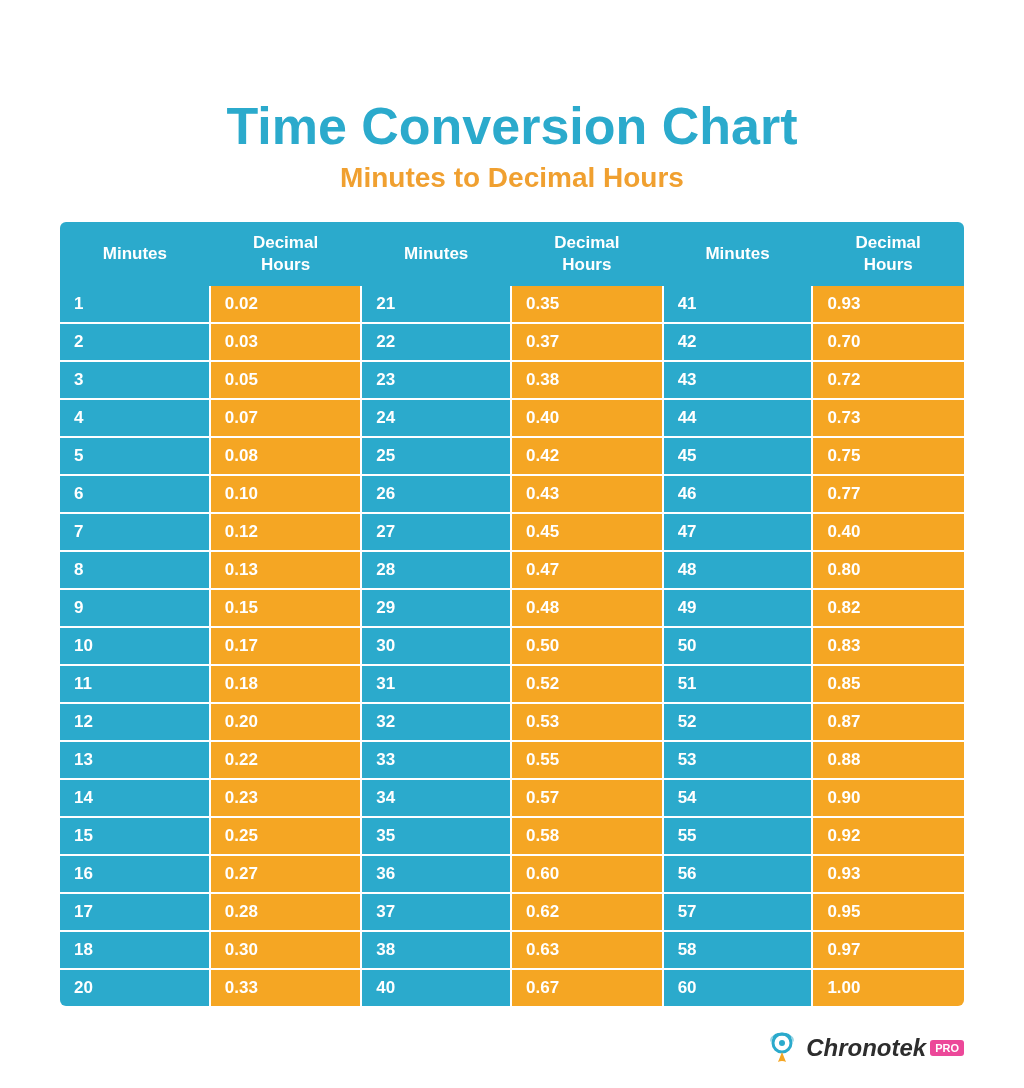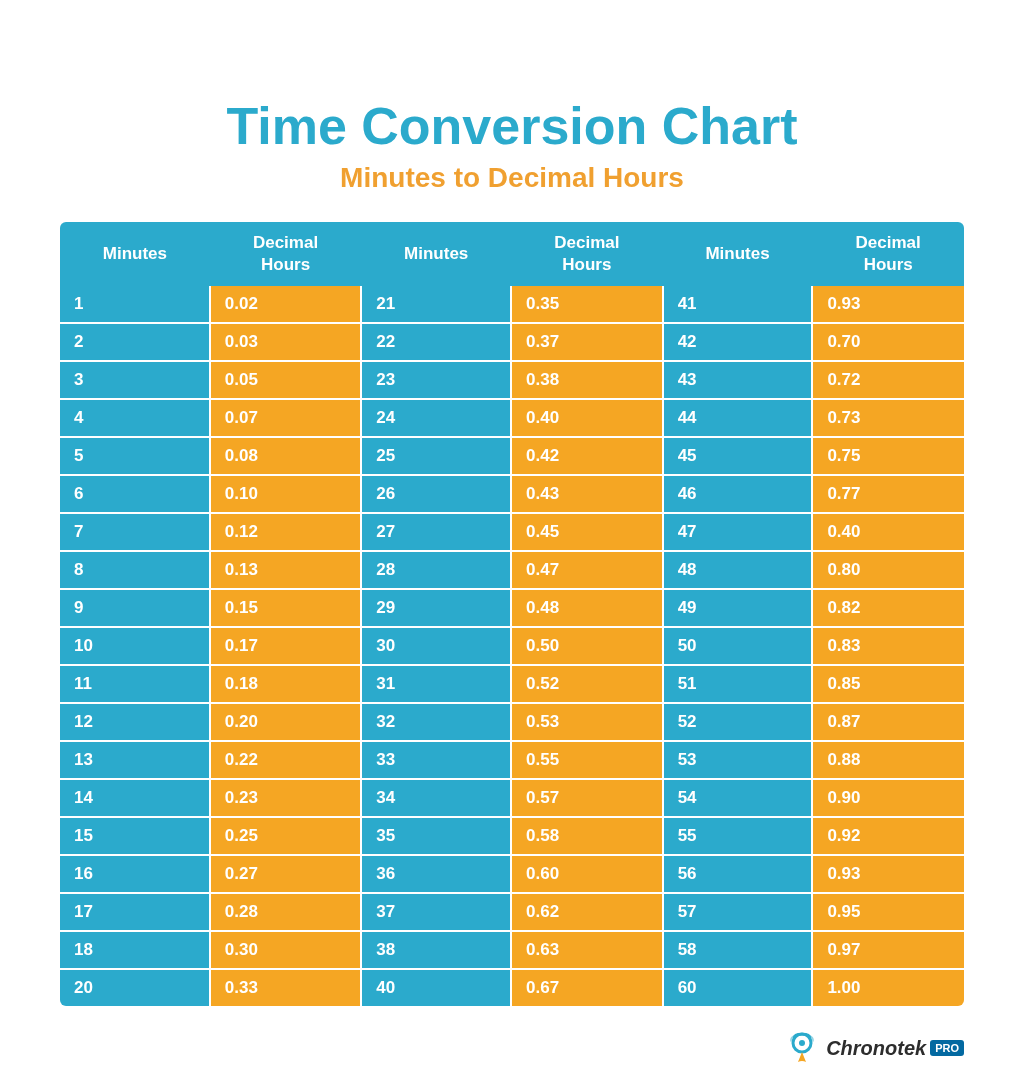--- a/index.html
+++ b/index.html
@@ -69,27 +69,27 @@
       justify-content: flex-end;
       width: 100%;
       margin-top: 24px;
     }
     .logo-icon {
       width: 36px;
       height: 36px;
       margin-right: 6px;
     }
     .logo-text {
-      font-size: 20px;
+      font-size: 24px;
       font-weight: 900;
       color: #2d2d2d;
       font-style: italic;
     }
     .logo-pro {
-      background-color: #0369a1;
+      background-color: #ec4899;
       color: #ffffff;
       font-size: 11px;
       font-weight: 900;
       padding: 2px 5px;
       border-radius: 3px;
       margin-left: 4px;
       vertical-align: middle;
       font-style: normal;
     }
   </style>

